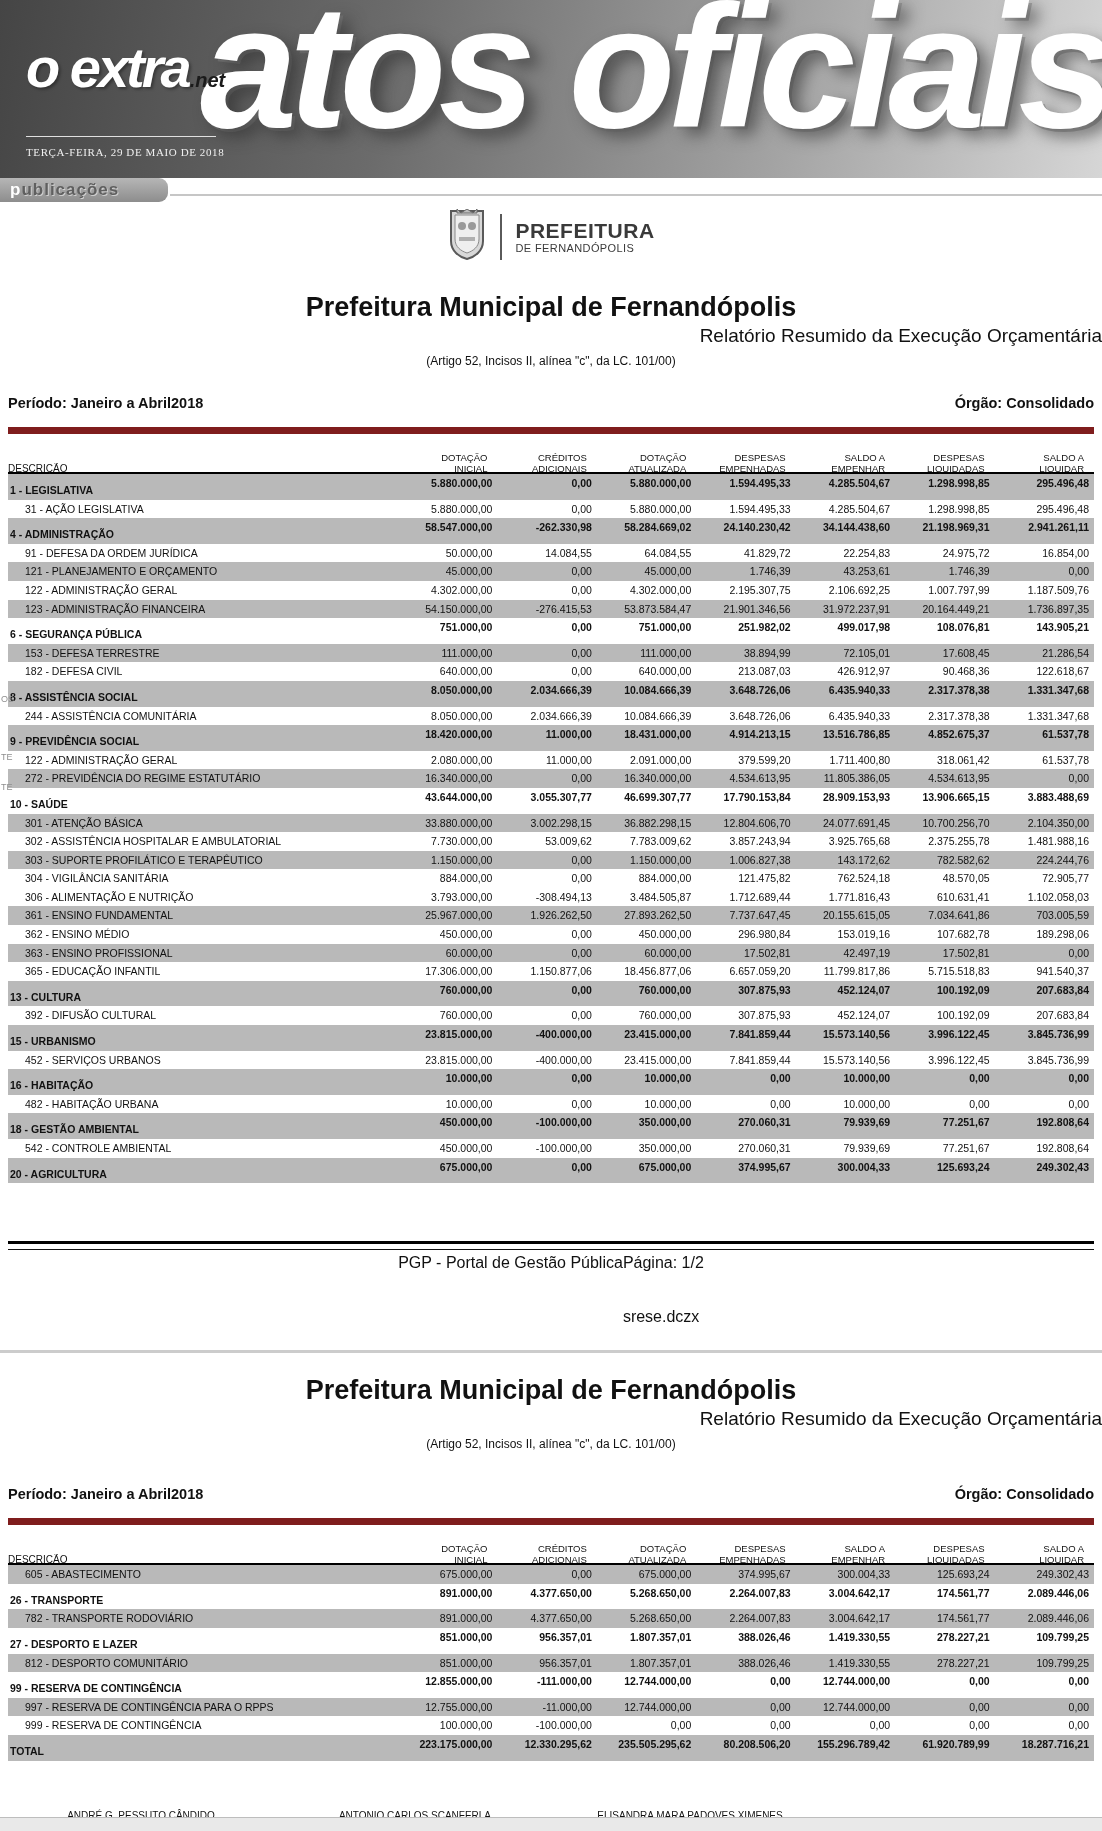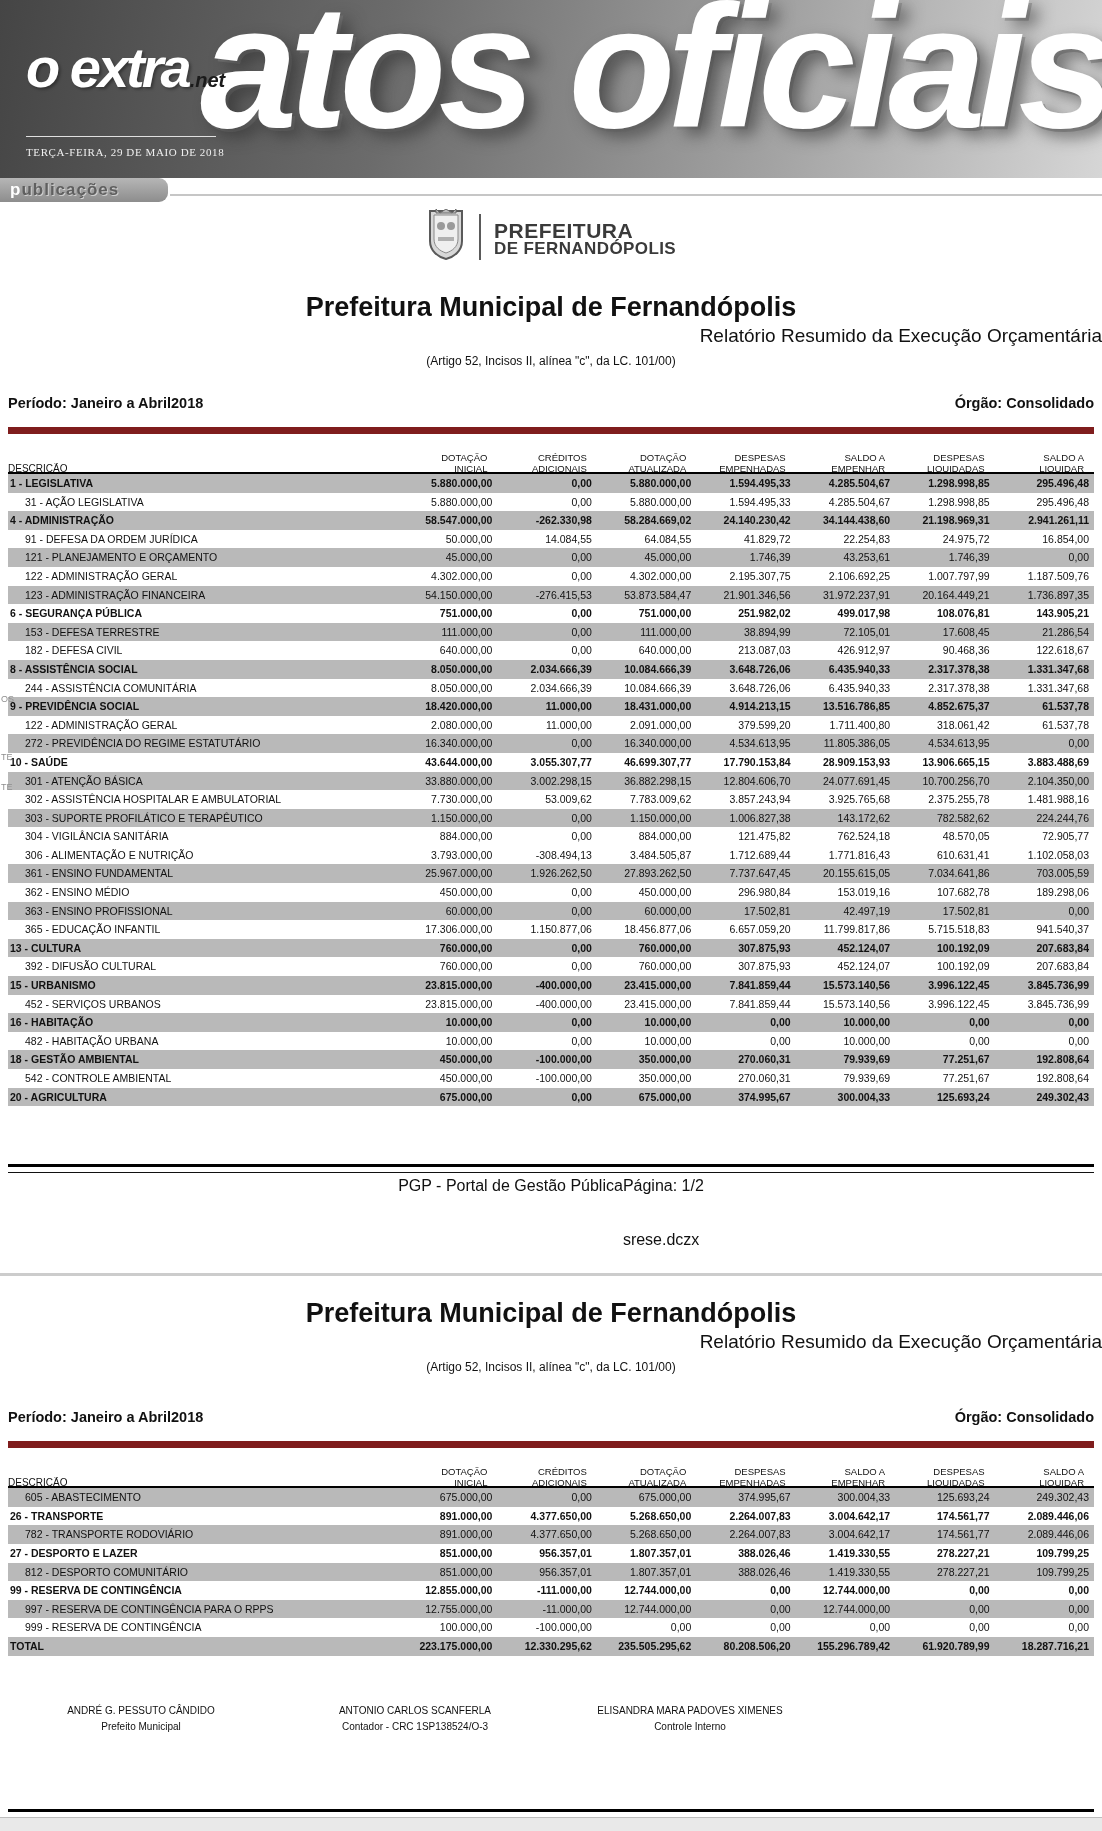--- a/index.html
+++ b/index.html
@@ -26,39 +26,39 @@
            border-radius:0 9px 9px 0;display:flex;align-items:center;padding-left:10px;
            font-size:17px;font-weight:700;letter-spacing:1px;box-sizing:border-box;}
   .pub-first{color:#fff;}
   .pub-rest{color:#5f5f5f;text-shadow:1px 1px 0 #cfcfcf;}
   .pub-line{flex:1;height:2px;background:#c6c6c6;margin-left:2px;margin-top:10px;}
 
   
   .org-logo{display:flex;justify-content:center;align-items:center;gap:13px;margin-top:8px;height:54px;}
   .org-divider{width:2px;height:46px;background:#5a5a5a;}
   .org-name1{font-size:21px;font-weight:700;color:#3a3a3a;letter-spacing:.5px;line-height:22px;}
-  .org-name2{font-size:17px;font-weight:700;color:#3a3a3a;letter-spacing:.4px;line-height:13px;}
+  .org-name2{font-size:11px;font-weight:400;color:#3a3a3a;letter-spacing:.4px;line-height:13px;}
 
   
   .title{margin:28px 0 0;text-align:center;font-size:27px;line-height:30px;font-weight:700;}
   .subtitle{text-align:right;font-size:19px;line-height:24px;margin-top:2px;}
   .artigo{text-align:center;font-size:12px;line-height:15px;margin-top:6px;}
 
   
   .period{display:flex;justify-content:space-between;margin:26px 8px 0;border-bottom:7px solid #7f1d1d;
           padding-bottom:16px;font-weight:700;font-size:14.5px;}
 
   
   .table{margin:0 8px;}
   .tr{display:grid;grid-template-columns:390px repeat(7,1fr);min-height:18.6px;line-height:18.6px;font-size:10.5px;}
   .tr.alt{background:#b9b9b9;}
   .tr.cat{font-weight:700;}
   .td{white-space:nowrap;overflow:hidden;}
   .td.desc{padding-left:17px;text-align:left;}
-  .tr.cat .td.desc{padding-left:2px;}
+  .tr.cat .td.desc{padding-left:2px;margin-top:7px;}
   .td.num{text-align:right;padding-right:5px;}
   .thead{display:grid;grid-template-columns:390px repeat(7,1fr);height:35px;align-items:end;
          border-bottom:2.5px solid #000;padding-bottom:3px;background:#fff;font-weight:400;}
   .thead .desc{font-size:10px;padding-left:0;margin-top:40px;}
   .hl{line-height:10.5px;font-size:9.5px;text-align:right;padding-right:5px;}
 
   
   .report-footer{margin:58px 8px 0;}
   .report-footer.second{margin-top:70px;}
   .footrule{height:5px;border-top:3px solid #000;border-bottom:1px solid #111;}

